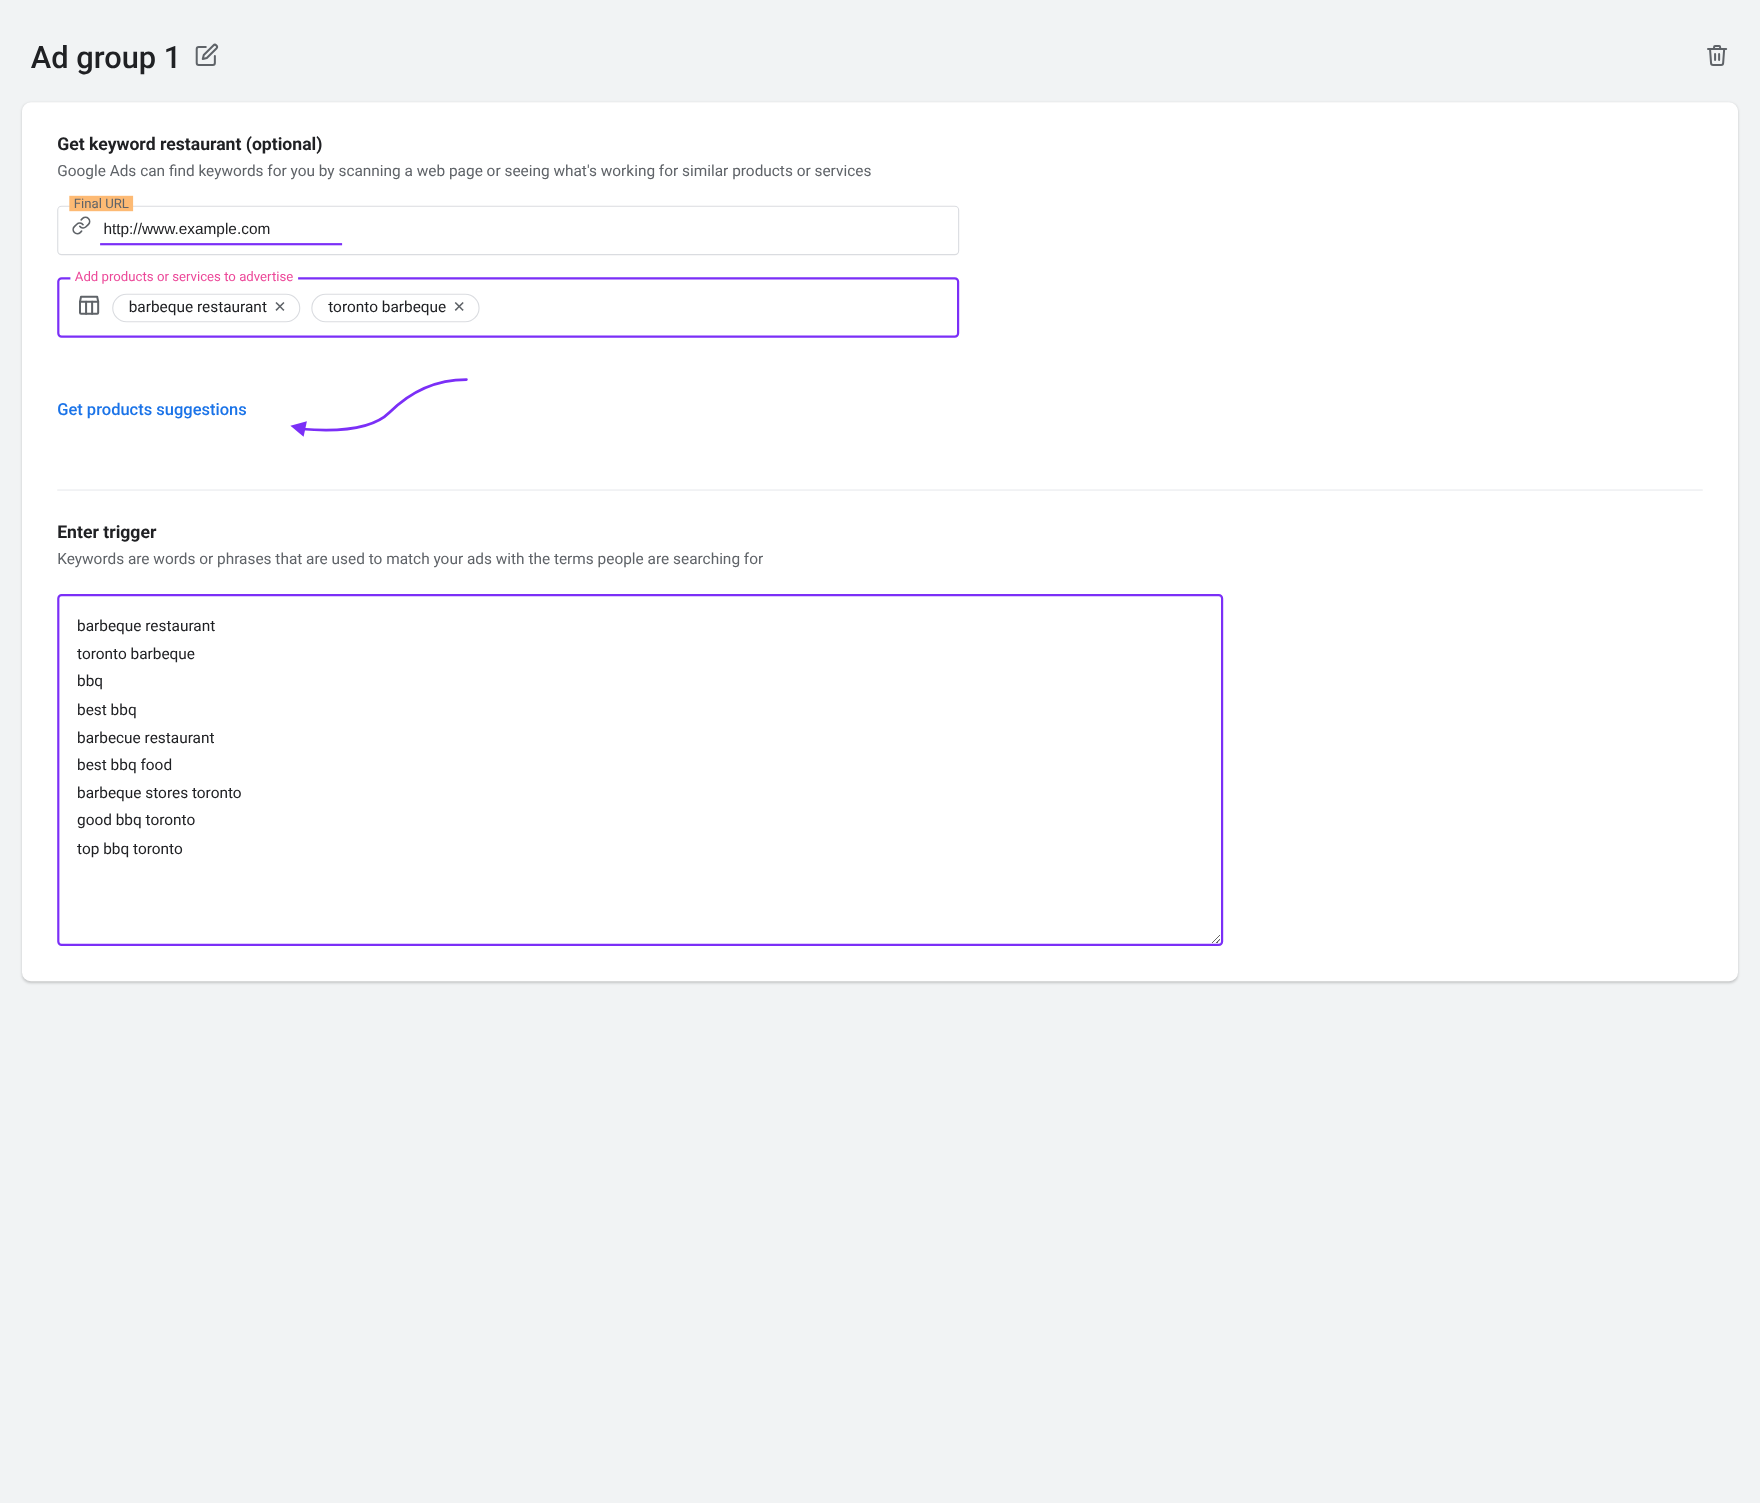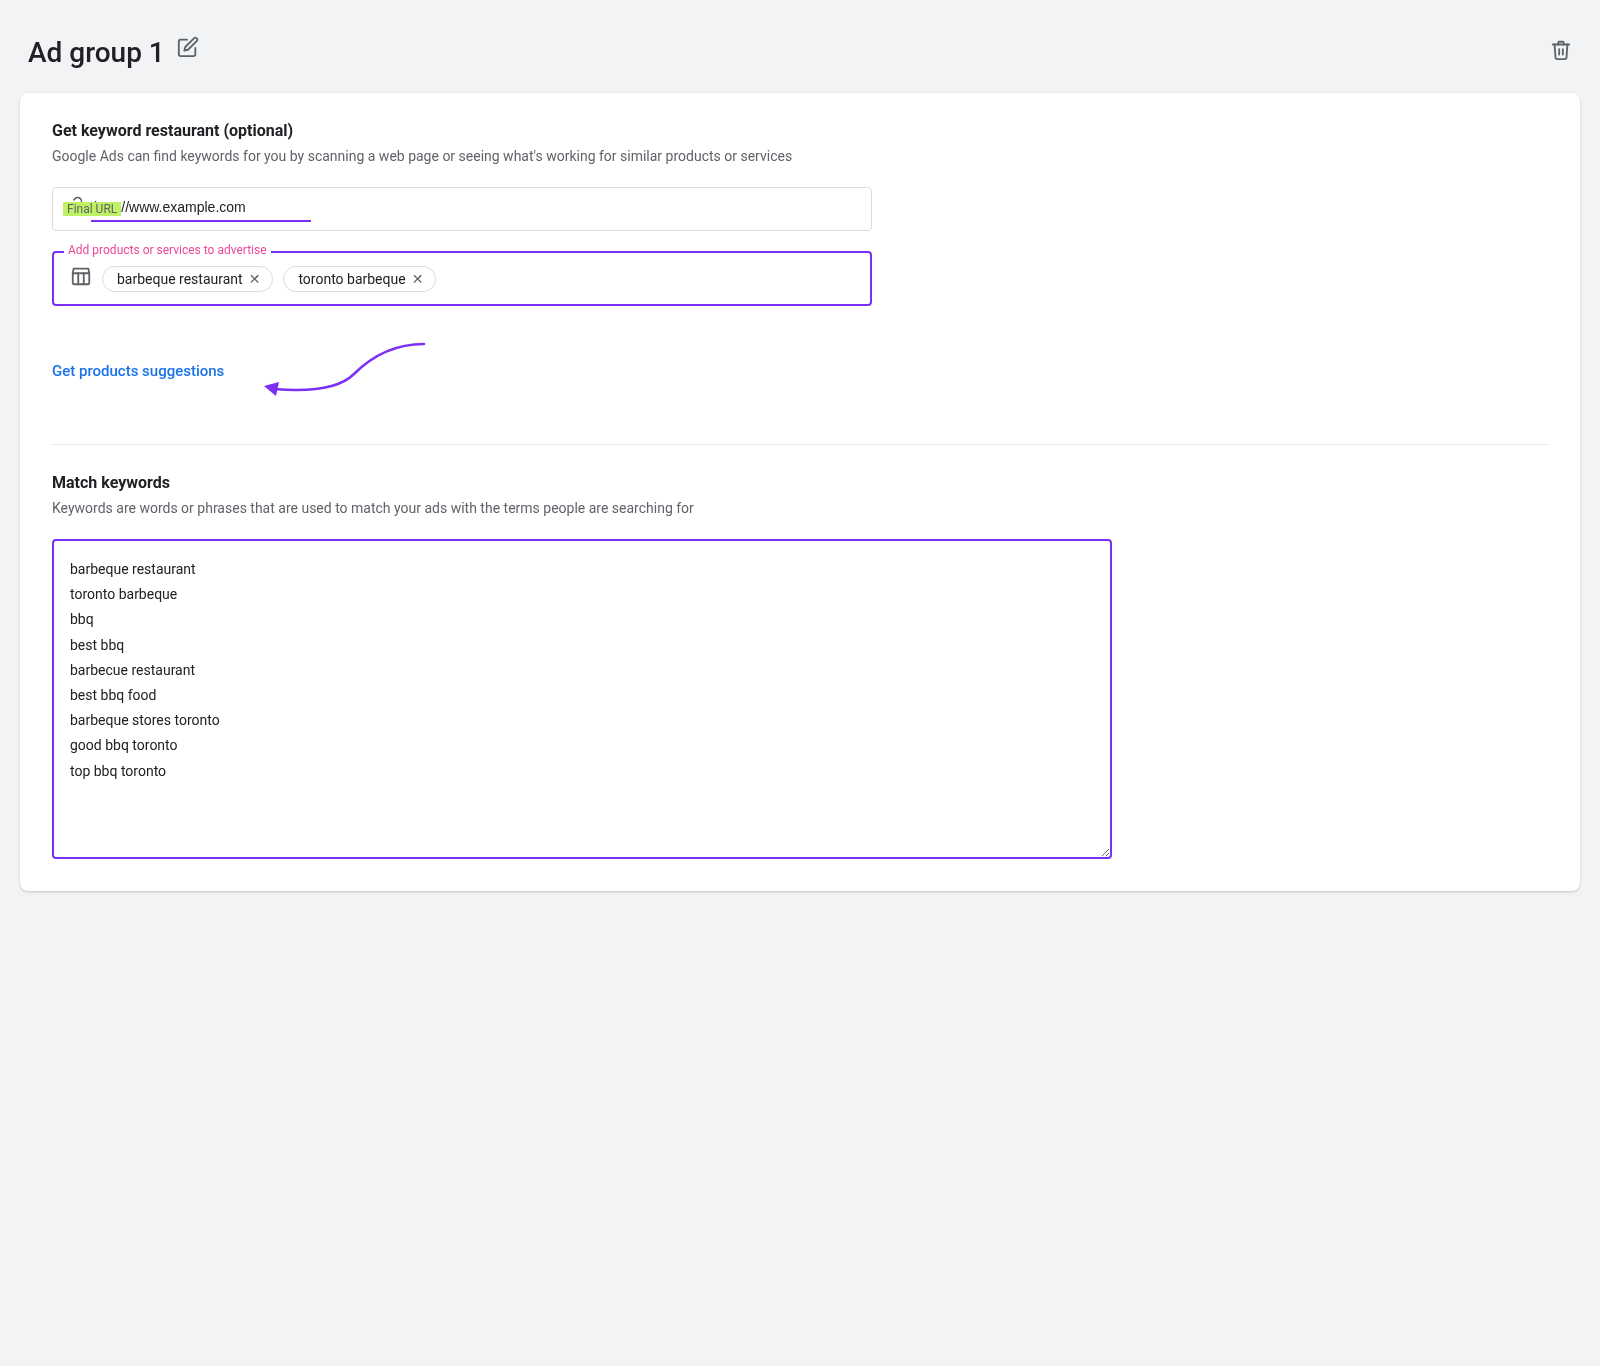--- a/index.html
+++ b/index.html
@@ -13,20 +13,21 @@
 
     .page-header {
       display: flex;
       align-items: center;
       justify-content: space-between;
       padding: 16px 8px 24px 8px;
     }
 
     .page-title-area {
       display: flex;
+      align-items: center;
       gap: 12px;
     }
 
     .page-title {
       font-size: 28px;
       font-weight: 500;
       color: #202124;
     }
 
     .edit-icon {
@@ -93,25 +94,24 @@
       padding: 8px 12px 8px 12px;
       margin-bottom: 20px;
       background: #fff;
       max-width: 820px;
     }
 
     .url-field-label {
       position: absolute;
       top: -10px;
       left: 10px;
-      background: #bef264;
+      background: #fdba74;
       padding: 0 4px;
       font-size: 12px;
       color: #5f6368;
-      margin-top: 24px;
     }
 
     .url-field-inner {
       display: flex;
       align-items: center;
       gap: 11px;
     }
 
     .link-icon {
       color: #5f6368;
@@ -326,21 +326,21 @@
             <path d="M 180 10 Q 140 10 110 40 Q 90 60 30 55" stroke="#7b2ff7" stroke-width="2.5" fill="none" stroke-linecap="round"></path>
             <polygon points="20,52 35,48 32,62" fill="#7b2ff7"></polygon>
           </svg>
         </div>
       </div>
     </div>
 
     <hr class="divider">
 
     <div class="enter-keywords-section">
-      <div class="section-title">Match keywords</div>
+      <div class="section-title">Enter trigger</div>
       <div class="section-desc">Keywords are words or phrases that are used to match your ads with the terms people are searching for</div>
 
       <textarea class="keywords-textarea" style="">barbeque restaurant
 toronto barbeque
 bbq
 best bbq
 barbecue restaurant
 best bbq food
 barbeque stores toronto
 good bbq toronto

